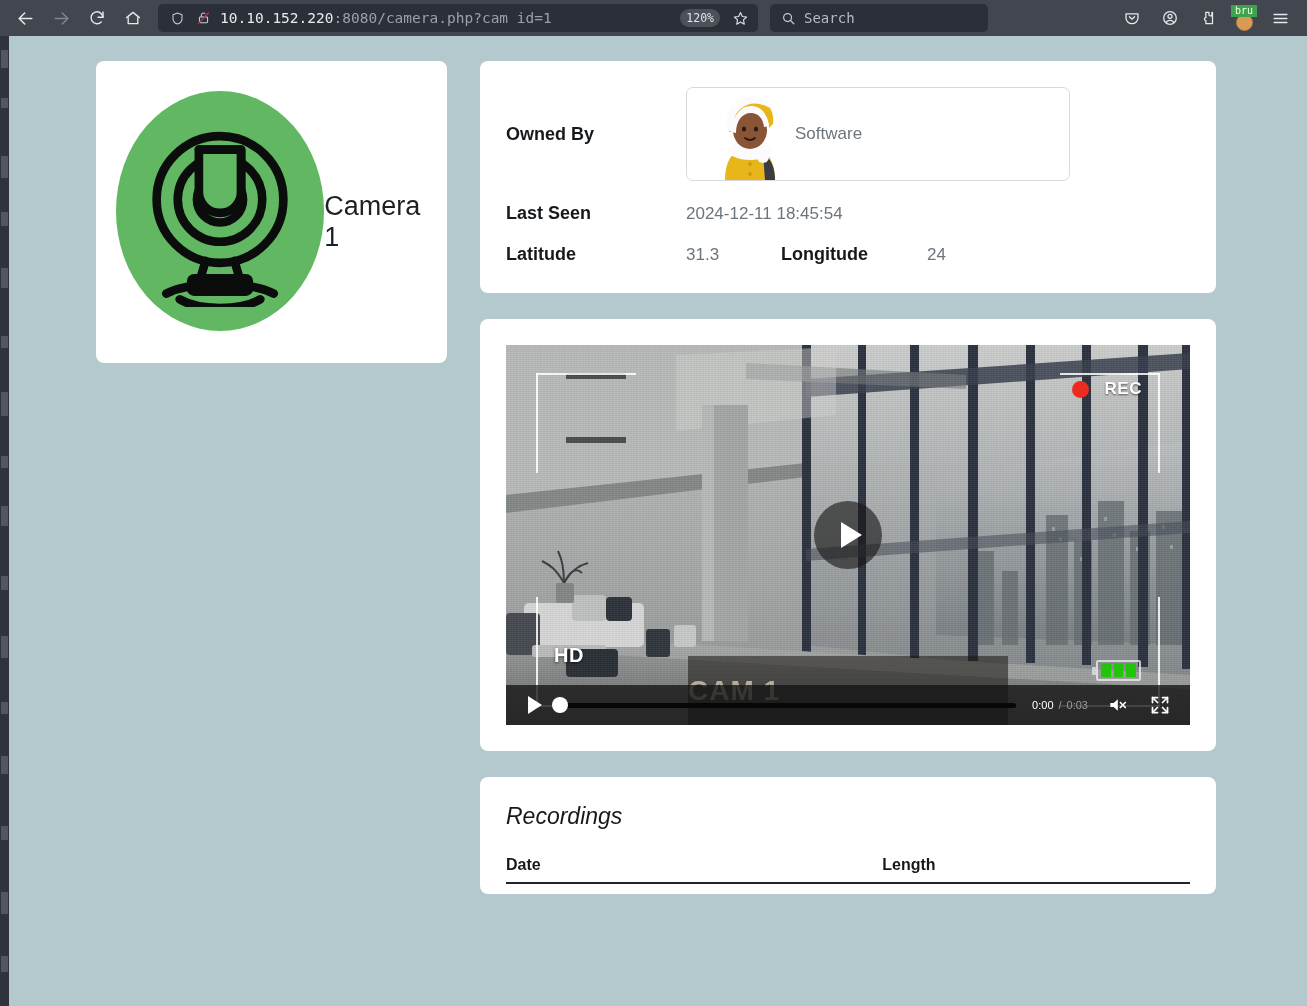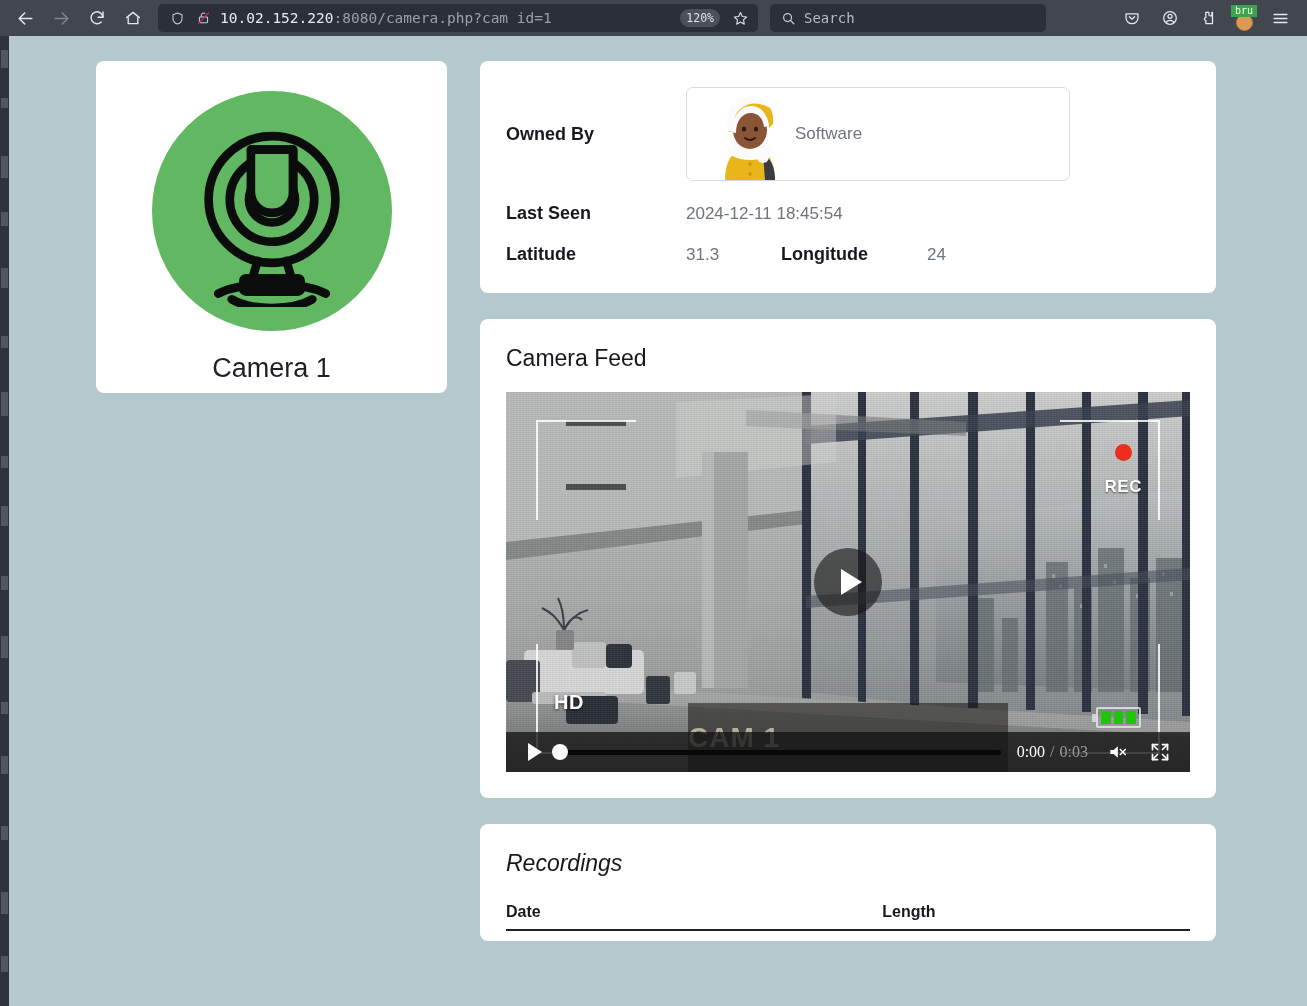--- a/index.html
+++ b/index.html
@@ -64,21 +64,21 @@
     color: #dfe2e6;
     font-family: "DejaVu Sans Mono", monospace;
     font-size: 11.5px;
     padding: 2px 6px;
     border-radius: 9px;
     line-height: 1.25;
     flex: none;
   }
 
   .searchbar {
-    width: 276px;
+    width: 218px;
     height: 28px;
     margin-left: 12px;
     background: #2b2f38;
     border-radius: 5px;
     display: flex;
     align-items: center;
     gap: 8px;
     padding: 0 10px;
     flex: none;
   }
@@ -172,23 +172,23 @@
     gap: 33px;
     padding: 25px 93px 0 96px;
     align-items: flex-start;
   }
 
   
   .cam-card {
     width: 351px;
     background: #fff;
     border-radius: 8px;
-    padding: 30px 20px 9px;
+    padding: 30px 20px 32px;
     display: flex;
-    flex-direction: column;
+    flex-direction: row;
     align-items: center;
     flex: none;
   }
   .cam-circle {
     width: 240px; height: 240px;
     border-radius: 50%;
     background: #62b862;
     display: flex; align-items: center; justify-content: center;
   }
   .cam-title {
@@ -293,22 +293,22 @@
   .brk-tr i:nth-child(2) { right: 0; top: 0; width: 2px; height: 100px; }
   .brk-bl { left: 30px; bottom: 18px; width: 100px; height: 110px; }
   .brk-bl i:nth-child(1) { left: 0; bottom: 0; width: 100px; height: 2px; }
   .brk-bl i:nth-child(2) { left: 0; bottom: 0; width: 2px; height: 110px; }
   .brk-br { right: 30px; bottom: 18px; width: 100px; height: 110px; }
   .brk-br i:nth-child(1) { right: 0; bottom: 0; width: 100px; height: 2px; }
   .brk-br i:nth-child(2) { right: 0; bottom: 0; width: 2px; height: 110px; }
 
   .rec {
     position: absolute;
-    right: 48px; top: 52px;
-    display: flex; align-items: center; gap: 16px; flex-direction: column;
+    right: 48px; top: 34px;
+    display: flex; align-items: center; gap: 16px;
   }
   .rec .dot {
     width: 17px; height: 17px; border-radius: 50%;
     background: #ee2b1f;
   }
   .rec .txt {
     color: #fff; font-size: 17px; font-weight: bold;
     letter-spacing: .5px;
     text-shadow: 0 1px 2px rgba(0,0,0,.6);
   }
@@ -397,22 +397,22 @@
   }
   .scrub .knob {
     position: absolute;
     left: 2px; top: 50%;
     transform: translate(-50%,-50%);
     width: 16px; height: 16px;
     border-radius: 50%;
     background: #fff;
   }
   .tcode {
-    font-family: Liberation Serif, serif;
-    font-size: 16px;
+    font-family: Liberation Sans, sans-serif;
+    font-size: 11px;
     color: #fff;
     flex: none;
   }
   .tcode .sep { color: #9a9a9a; margin: 0 5px; }
   .tcode .tot { color: #9a9a9a; }
   .vicon { flex: none; color: #fff; display: flex; align-items: center; }
 
   
   .rec-card { padding: 26px 26px 10px 26px; }
   .rec-h { font-size: 23px; color: #16191c; margin-bottom: 26px; font-style: italic; }
@@ -465,21 +465,21 @@
           <path d="M12 3.2 19.2 6v6.2c0 4.5-3 7.2-7.2 8.6-4.2-1.4-7.2-4.1-7.2-8.6V6z"></path>
         </svg>
     </span>
     <span class="tb-icon" style="width:18px">
       <svg width="15" height="16" viewBox="0 0 24 24" fill="none" stroke="#c9ced5" stroke-width="1.7" stroke-linejoin="round">
           <rect x="5.5" y="10.5" width="13" height="9" rx="1.4"></rect>
           <path d="M8.4 10.5V7.6a3.6 3.6 0 0 1 6.2-2.5"></path>
           <line x1="3.5" y1="21" x2="20.5" y2="3.2" stroke="#c0305a" stroke-width="1.9"></line>
         </svg>
     </span>
-    <span class="url-text"><span>10.02.152.220</span><span class="dimpart">:8080/camera.php?cam_id=1</span></span>
+    <span class="url-text"><span>10.10.152.220</span><span class="dimpart">:8080/camera.php?cam_id=1</span></span>
     <span class="zoom-badge">120%</span>
     <span class="tb-icon" style="width:24px">
       <svg width="17" height="17" viewBox="0 0 24 24" fill="none" stroke="#dde1e6" stroke-width="1.6" stroke-linejoin="round">
           <polygon points="12,3.6 14.6,9.1 20.6,9.9 16.2,14 17.3,20 12,17.1 6.7,20 7.8,14 3.4,9.9 9.4,9.1"></polygon>
         </svg>
     </span>
   </div>
 
   <div class="searchbar">
     <span class="tb-icon" style="width:16px">
@@ -591,21 +591,20 @@
 
         <div class="info-row row-coords">
           <span class="lbl">Latitude</span>
           <span class="val">31.3</span>
           <span class="lbl lbl-long">Longitude</span>
           <span class="val">24</span>
         </div>
       </div>
 
       <div class="card feed-card">
-        <div class="card-h">Camera Feed</div>
 
         <div class="video">
 
           <svg class="scene" viewBox="0 0 684 380" preserveAspectRatio="none">
             <defs>
               <linearGradient id="wall" x1="0" y1="0" x2="0" y2="1">
                 <stop offset="0%" stop-color="#cfd0ce"></stop>
                   <stop offset="55%" stop-color="#b5b7b5"></stop>
                   <stop offset="100%" stop-color="#9a9c9a"></stop>
               </linearGradient>

